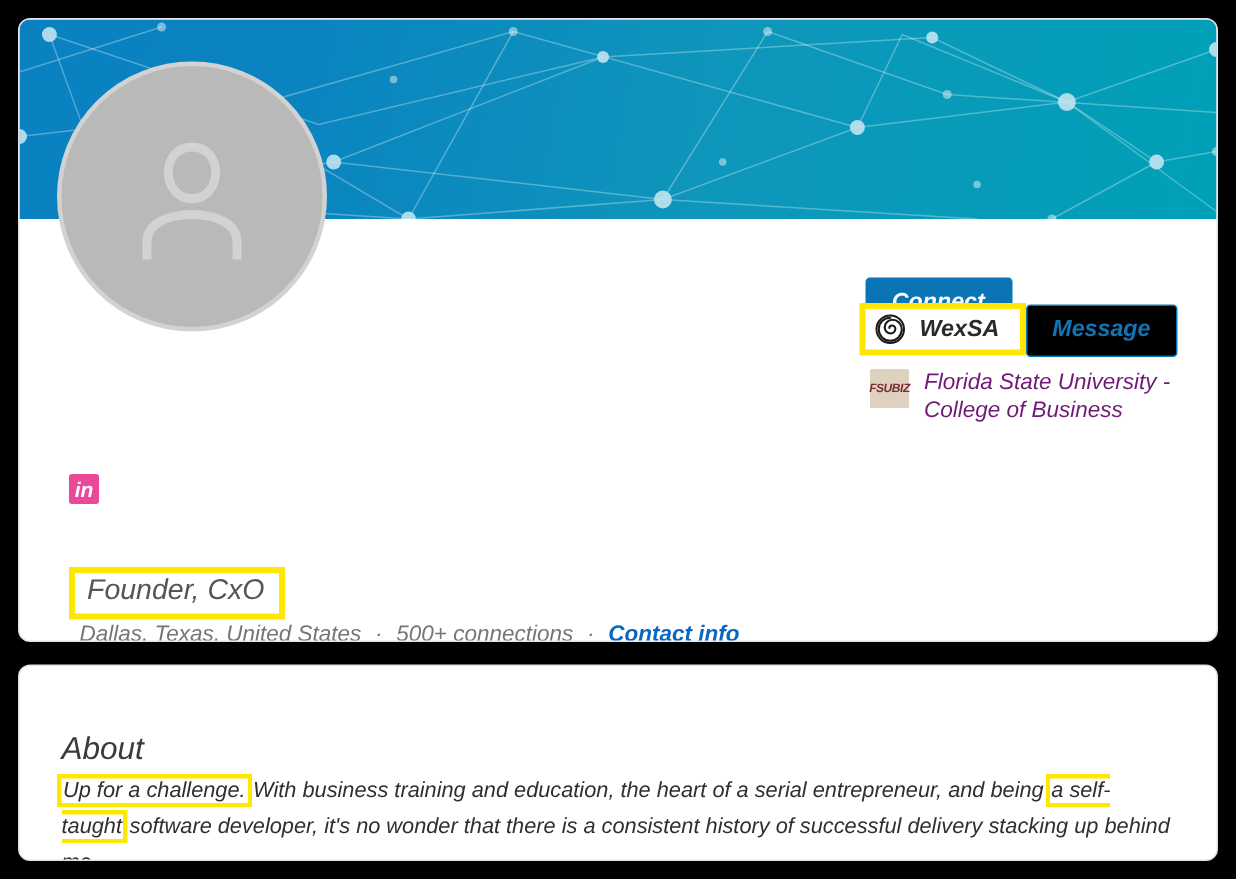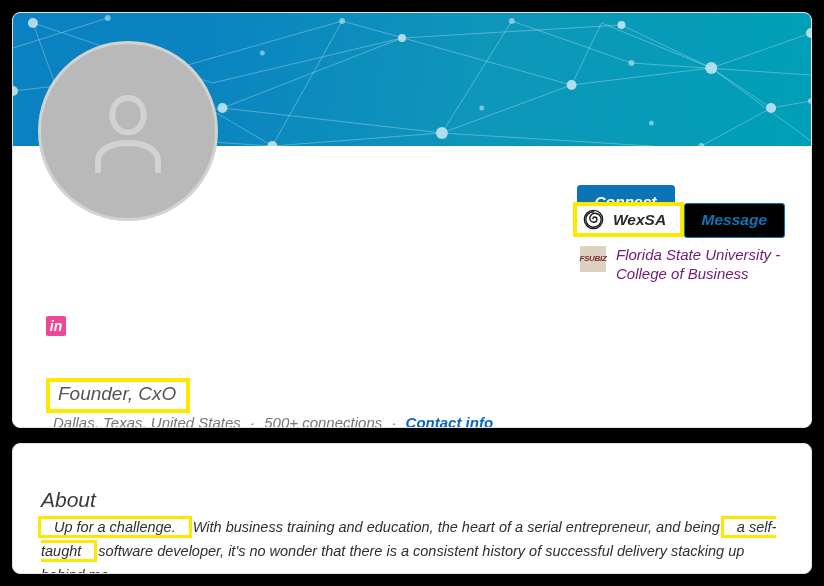--- a/index.html
+++ b/index.html
@@ -155,21 +155,21 @@
     position:absolute;left:28px;top:26px;
     font-size:21px;color:#3b3b3b;font-weight:normal;margin-top:18px;
   }
   .about-text{
     position:absolute;left:28px;right:30px;top:72px;
     font-size:14.5px;color:#2f2f2f;line-height:1.65;
   }
   .mark{
     background:#ffffff;
     box-shadow:0 0 0 3px #ffe700;
-    padding:0 13px;
+    padding:0 1px;
   }
 </style>
 </head>
 <body>
 
 <div class="screen">
 
   <div class="card-profile">
 
     <div class="banner">

